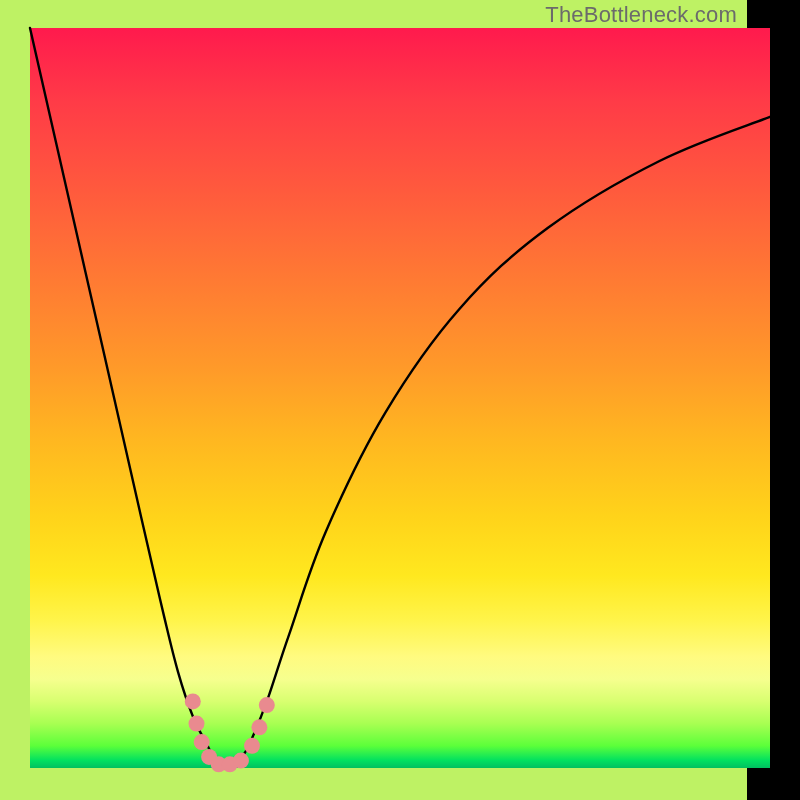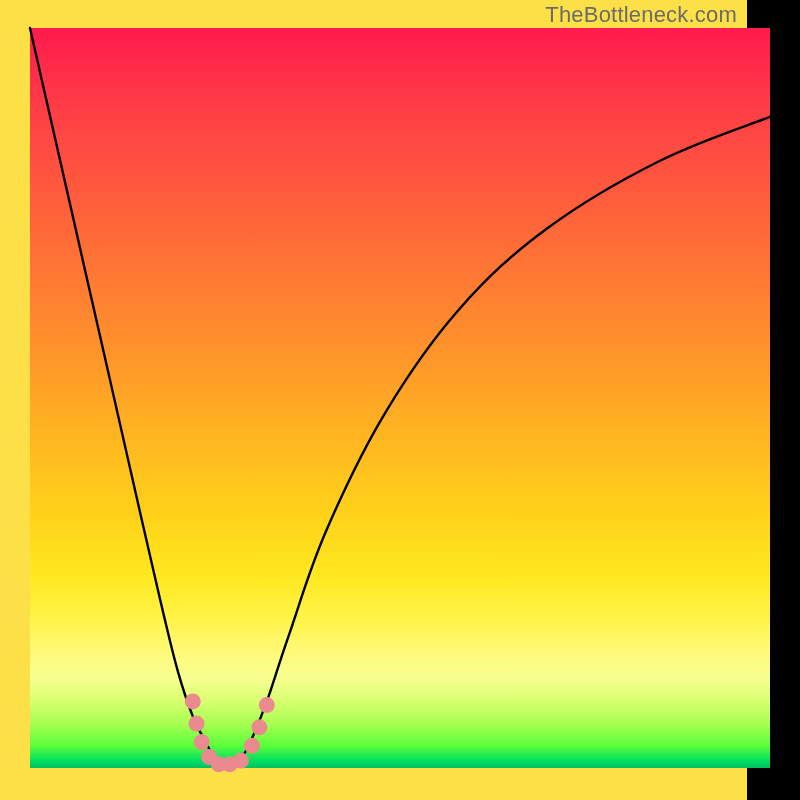--- a/index.html
+++ b/index.html
@@ -10,21 +10,21 @@
     background: #000;
     overflow: hidden;
     font-family: Arial, Helvetica, sans-serif;
   }
   .frame {
     position: absolute;
     top: 0;
     left: 0;
     width: 747px;
     height: 800px;
-    background: #fde047;
+    background: #bef264;
     text-align: center;
   }
   .plot {
     position: absolute;
     top: 28px;
     left: 30px;
     width: 740px;
     height: 740px;
     
     background: linear-gradient(to bottom,

